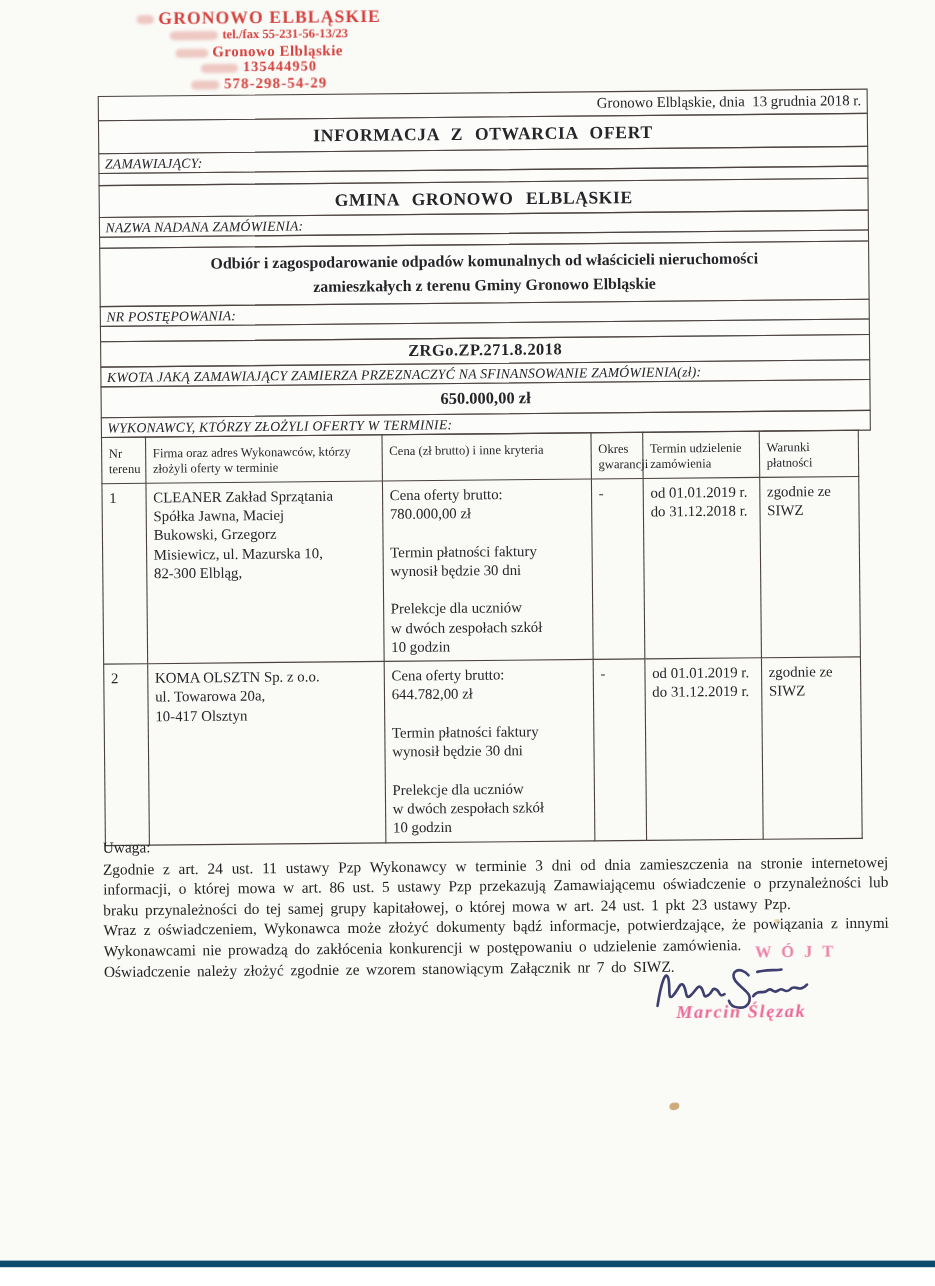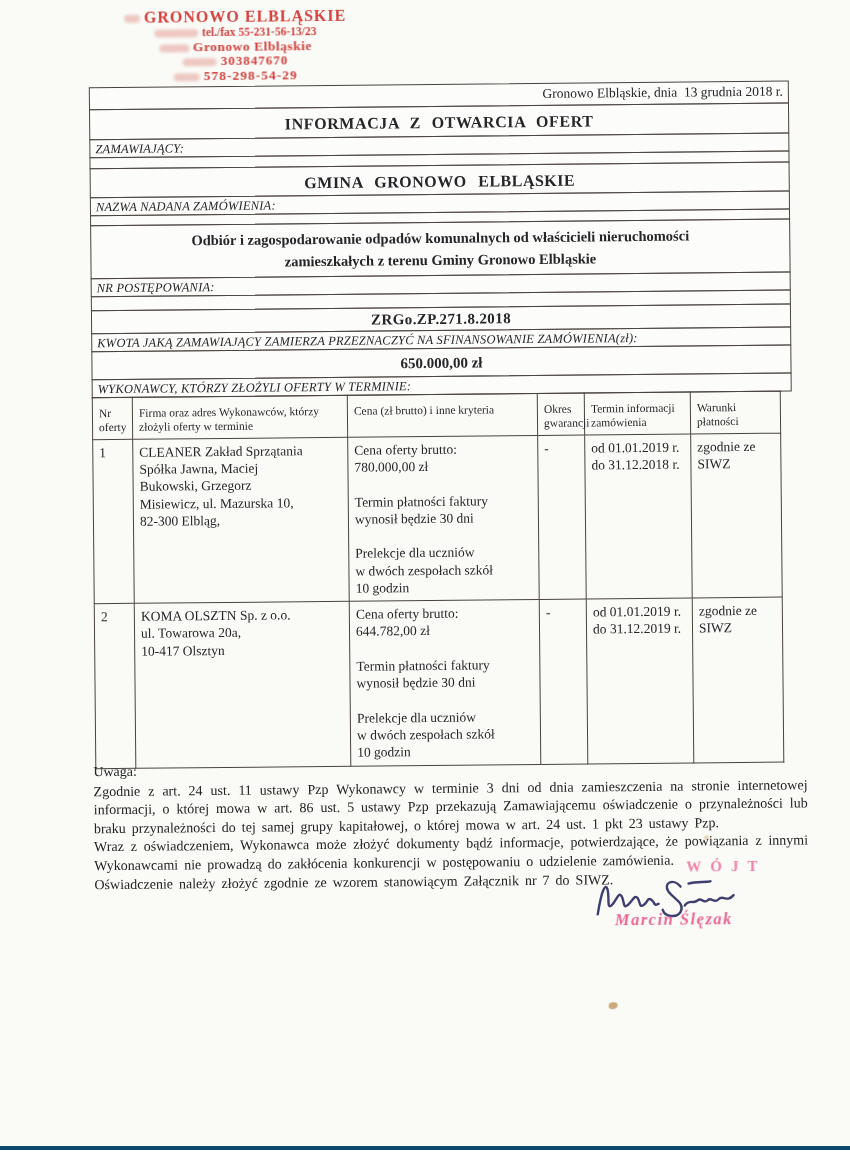--- a/index.html
+++ b/index.html
@@ -7,21 +7,21 @@
     width:850px;height:1169px;
     background:#ffffff;
     font-family:"Liberation Serif", serif;
     color:#26262a;
     overflow:hidden;
     position:relative;
   }
   .scan{
     position:absolute;left:0;top:0;width:850px;height:1146px;
     background:#fafbf7;
-    border-bottom:4px solid #0c4a6e;
+    border-bottom:6px solid #0c4a6e;
   }
   .tilt{
     position:absolute;left:0;top:0;width:850px;height:1146px;
     transform:rotate(-0.55deg);
     transform-origin:430px 420px;
   }
   
   .stamp{
     position:absolute;left:108px;top:6px;width:262px;
     color:#d4403d;text-align:center;line-height:1.12;
@@ -104,21 +104,21 @@
 </head>
 <body>
 
 <div class="scan">
   <div class="tilt">
 
     <div class="stamp">
       <div class="row s1"><span class="smudge sm-e"></span><span>GRONOWO ELBLĄSKIE</span></div>
       <div class="row s2"><span class="smudge sm-b"></span><span>tel./fax 55-231-56-13/23</span></div>
       <div class="row s3"><span class="smudge sm-c"></span><span>Gronowo Elbląskie</span></div>
-      <div class="row s4"><span class="smudge sm-d"></span><span>303847670</span></div>
+      <div class="row s4"><span class="smudge sm-d"></span><span>135444950</span></div>
       <div class="row s5"><span class="smudge sm-a"></span><span>578-298-54-29</span></div>
     </div>
 
     <div class="frame">
       <div class="fr r-date"><span>Gronowo Elbląskie, dnia  13 grudnia 2018 r.</span></div>
       <div class="fr r-title">INFORMACJA Z OTWARCIA OFERT</div>
       <div class="fr r-label">ZAMAWIAJĄCY:</div>
       <div class="fr r-thin"></div>
       <div class="fr r-value">GMINA GRONOWO ELBLĄSKIE</div>
       <div class="fr r-label">NAZWA NADANA ZAMÓWIENIA:</div>
@@ -137,27 +137,27 @@
           <col style="width:40px">
             <col style="width:215px">
             <col style="width:190px">
           <col style="width:47px">
             <col style="width:106px">
             <col style="width:90px">
         </colgroup>
         <tbody>
             <tr>
           <th class="pre">Nr
-oferty</th>
+terenu</th>
           <th class="pre">Firma oraz adres Wykonawców, którzy
 złożyli oferty w terminie</th>
           <th class="pre">Cena (zł brutto) i inne kryteria</th>
           <th class="pre">Okres
 gwarancji</th>
-          <th class="pre">Termin informacji
+          <th class="pre">Termin udzielenie
 zamówienia</th>
           <th class="pre">Warunki
 płatności</th>
         </tr>
         <tr class="row1">
           <td class="c-nr">1</td>
           <td class="pre">CLEANER Zakład Sprzątania
 Spółka Jawna, Maciej
 Bukowski, Grzegorz
 Misiewicz, ul. Mazurska 10,

